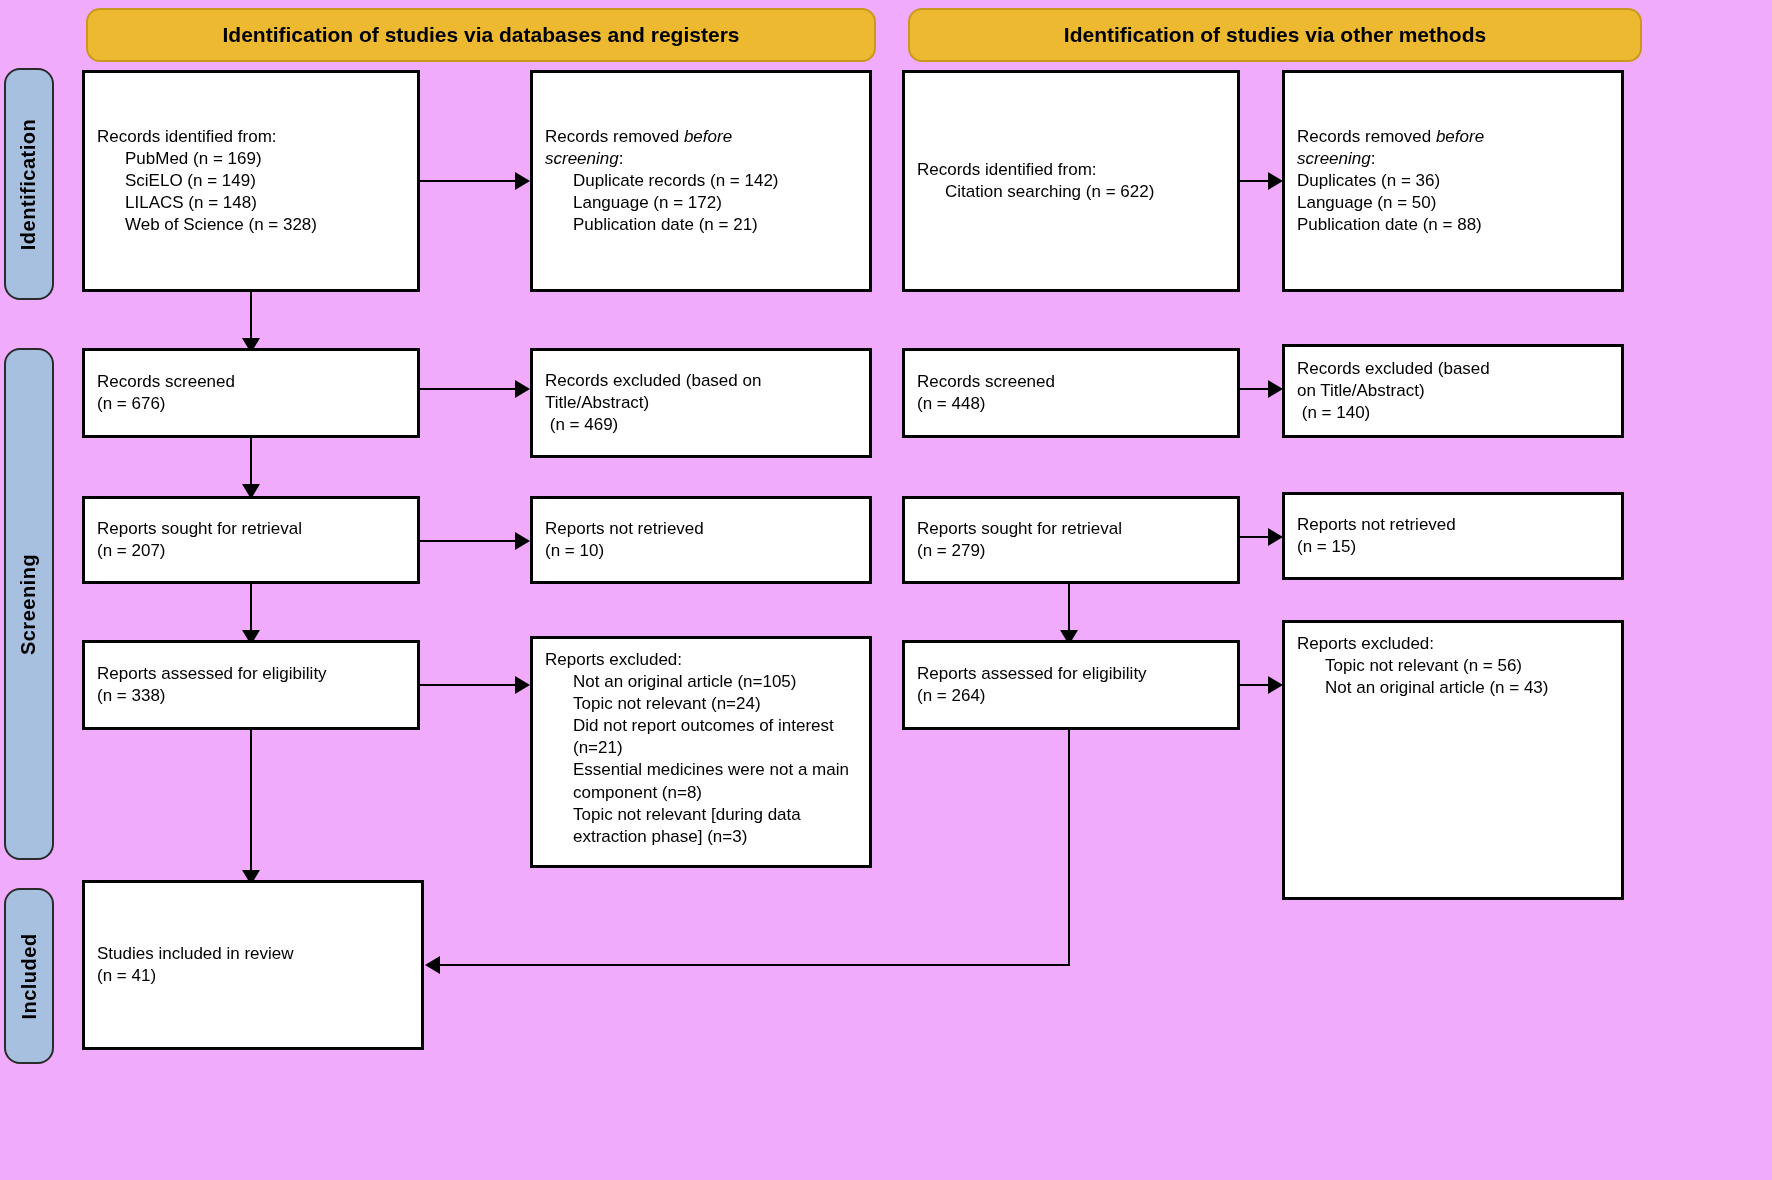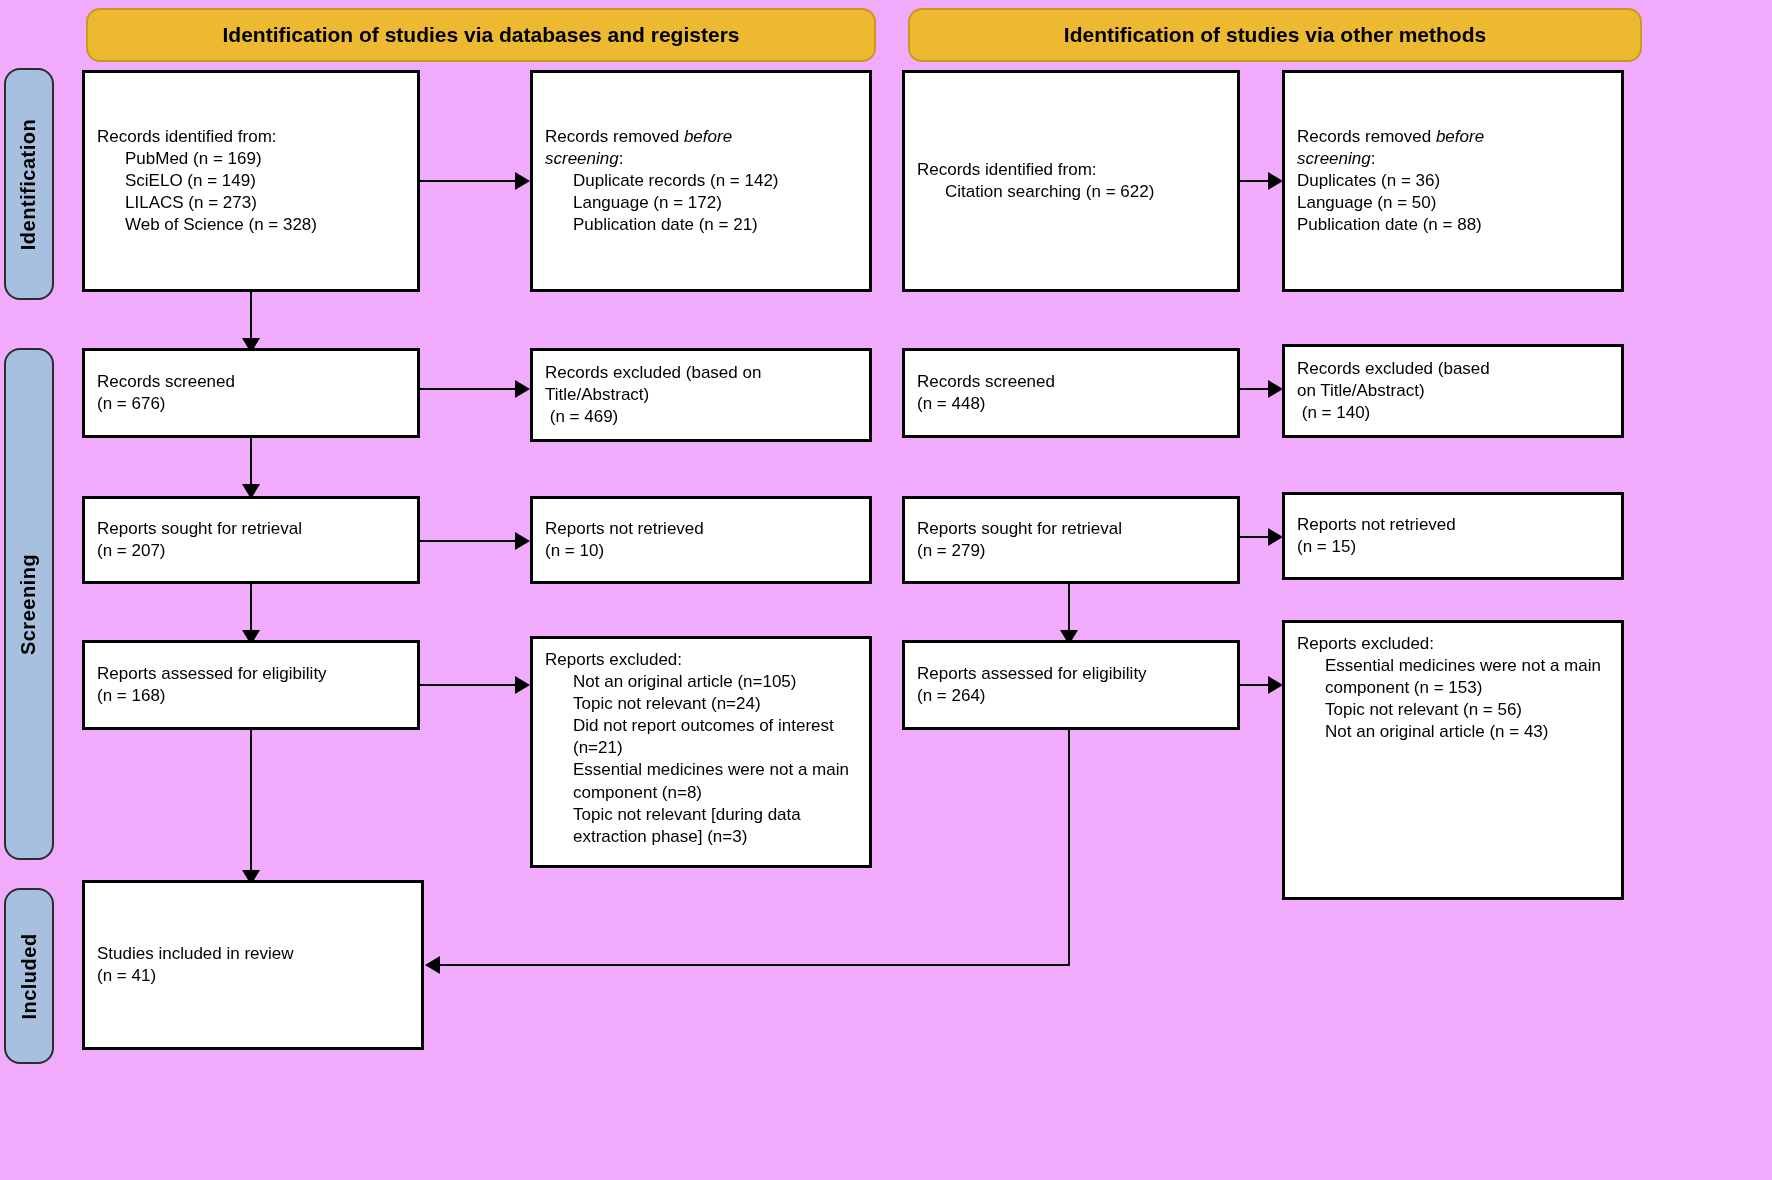--- a/index.html
+++ b/index.html
@@ -120,21 +120,21 @@
   </div>
 
   <div class="side-label" style="left:4px; top:888px; width:46px; height:172px;">
     <span>Included</span>
   </div>
 
   <div class="box" style="left:82px; top:70px; width:338px; height:222px;">
     <div class="ln">Records identified from:</div>
     <div class="ln ind">PubMed (n = 169)</div>
     <div class="ln ind">SciELO (n = 149)</div>
-    <div class="ln ind">LILACS (n = 273)</div>
+    <div class="ln ind">LILACS (n = 148)</div>
     <div class="ln ind">Web of Science (n = 328)</div>
   </div>
 
   <div class="box" style="left:530px; top:70px; width:342px; height:222px;">
     <div class="ln"><span>Records removed </span><span class="it">before</span></div>
     <div class="ln"><span class="it">screening</span><span>:</span></div>
     <div class="ln ind">Duplicate records (n = 142)</div>
     <div class="ln ind">Language (n = 172)</div>
     <div class="ln ind">Publication date (n = 21)</div>
   </div>
@@ -143,21 +143,21 @@
   <div class="arrow-r" style="left:515px; top:172px;"></div>
 
   <div class="vline" style="left:250px; top:292px; height:52px;"></div>
   <div class="arrow-d" style="left:242px; top:338px;"></div>
 
   <div class="box" style="left:82px; top:348px; width:338px; height:90px;">
     <div class="ln">Records screened</div>
     <div class="ln">(n = 676)</div>
   </div>
 
-  <div class="box" style="left:530px; top:348px; width:342px; height:94px;">
+  <div class="box" style="left:530px; top:348px; width:342px; height:110px;">
     <div class="ln">Records excluded (based on</div>
     <div class="ln">Title/Abstract)</div>
     <div class="ln"> (n = 469)</div>
   </div>
 
   <div class="hline" style="left:420px; top:388px; width:95px;"></div>
   <div class="arrow-r" style="left:515px; top:380px;"></div>
 
   <div class="vline" style="left:250px; top:438px; height:52px;"></div>
   <div class="arrow-d" style="left:242px; top:484px;"></div>
@@ -173,21 +173,21 @@
   </div>
 
   <div class="hline" style="left:420px; top:540px; width:95px;"></div>
   <div class="arrow-r" style="left:515px; top:532px;"></div>
 
   <div class="vline" style="left:250px; top:584px; height:52px;"></div>
   <div class="arrow-d" style="left:242px; top:630px;"></div>
 
   <div class="box" style="left:82px; top:640px; width:338px; height:90px;">
     <div class="ln">Reports assessed for eligibility</div>
-    <div class="ln">(n = 168)</div>
+    <div class="ln">(n = 338)</div>
   </div>
 
   <div class="box" style="left:530px; top:636px; width:342px; height:232px; justify-content:flex-start;">
     <div class="ln">Reports excluded:</div>
     <div class="ln ind">Not an original article (n=105)</div>
     <div class="ln ind">Topic not relevant (n=24)</div>
     <div class="ln ind">Did not report outcomes of interest (n=21)</div>
     <div class="ln ind">Essential medicines were not a main component (n=8)</div>
     <div class="ln ind">Topic not relevant [during data extraction phase] (n=3)</div>
   </div>
@@ -249,21 +249,20 @@
   <div class="vline" style="left:1068px; top:584px; height:52px;"></div>
   <div class="arrow-d" style="left:1060px; top:630px;"></div>
 
   <div class="box" style="left:902px; top:640px; width:338px; height:90px;">
     <div class="ln">Reports assessed for eligibility</div>
     <div class="ln">(n = 264)</div>
   </div>
 
   <div class="box" style="left:1282px; top:620px; width:342px; height:280px; justify-content:flex-start;">
     <div class="ln">Reports excluded:</div>
-    <div class="ln ind">Essential medicines were not a main component (n = 153)</div>
     <div class="ln ind">Topic not relevant (n = 56)</div>
     <div class="ln ind">Not an original article (n = 43)</div>
   </div>
 
   <div class="hline" style="left:1240px; top:684px; width:28px;"></div>
   <div class="arrow-r" style="left:1268px; top:676px;"></div>
 
   <div class="vline" style="left:1068px; top:730px; height:235px;"></div>
   <div class="hline" style="left:440px; top:964px; width:630px;"></div>
   <div class="arrow-l" style="left:425px; top:956px;"></div>

